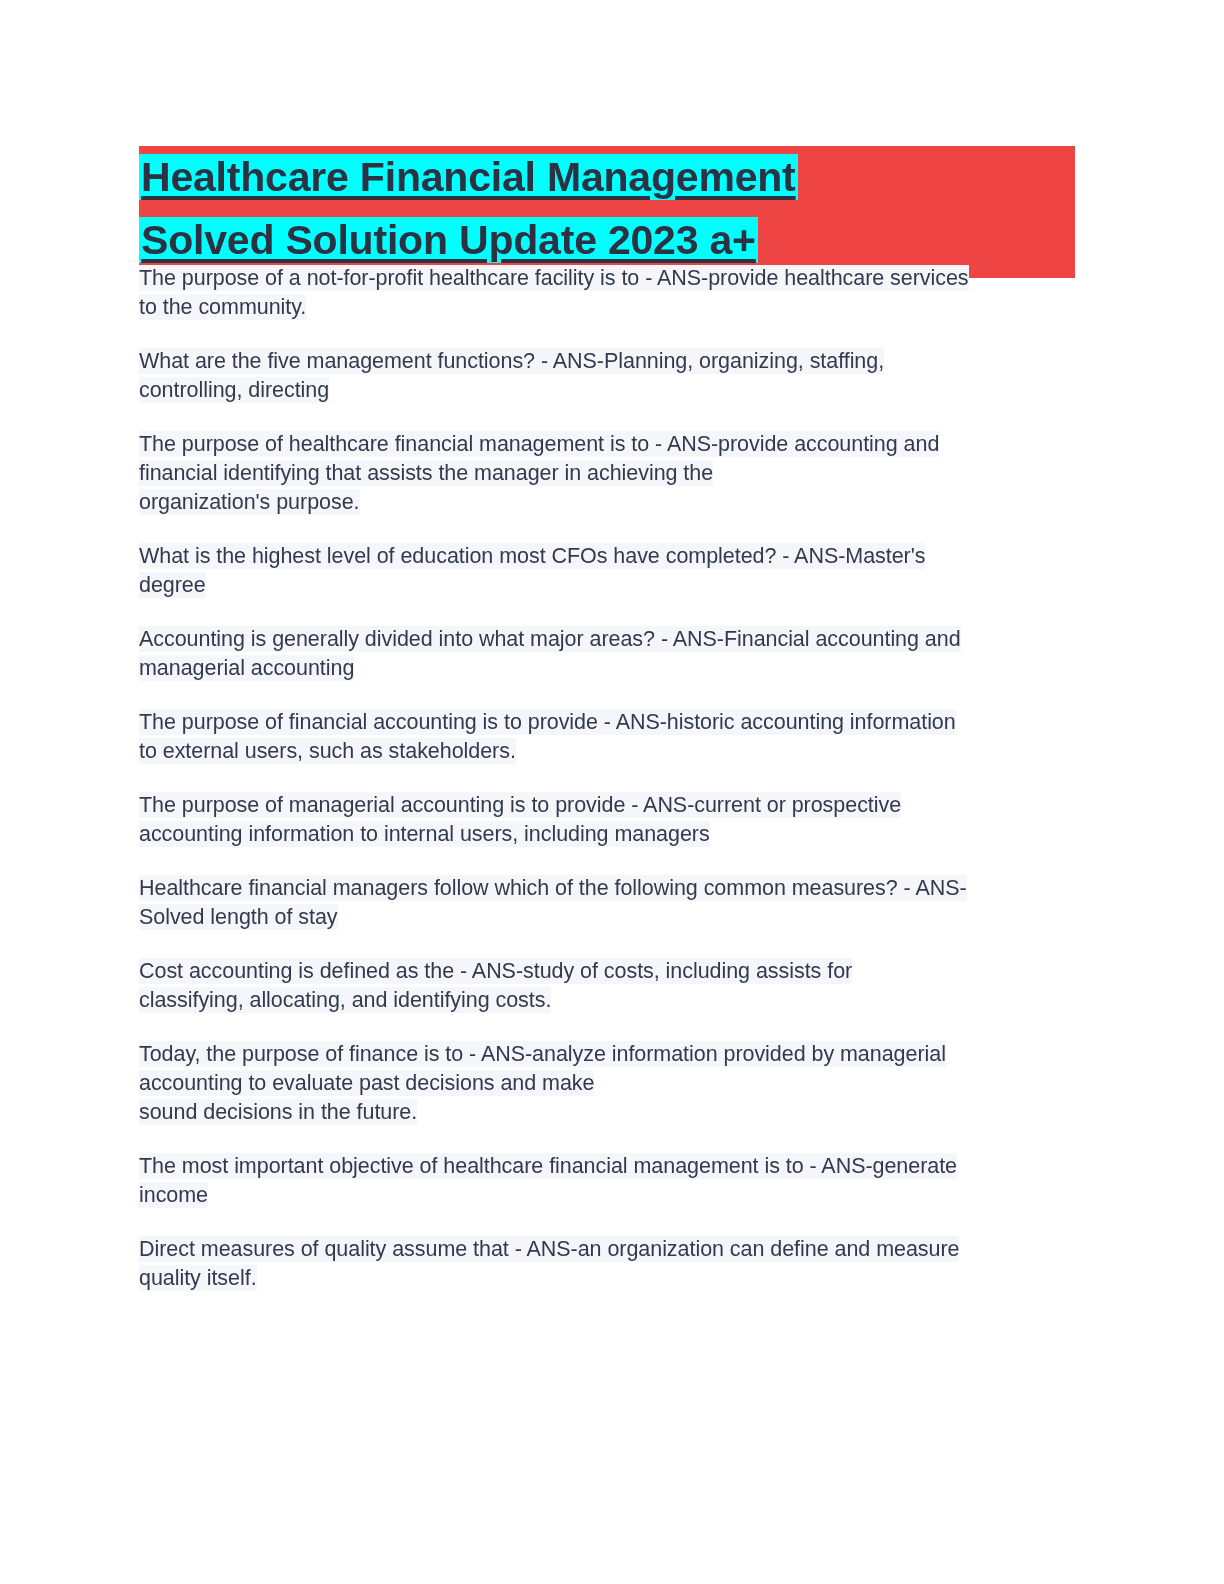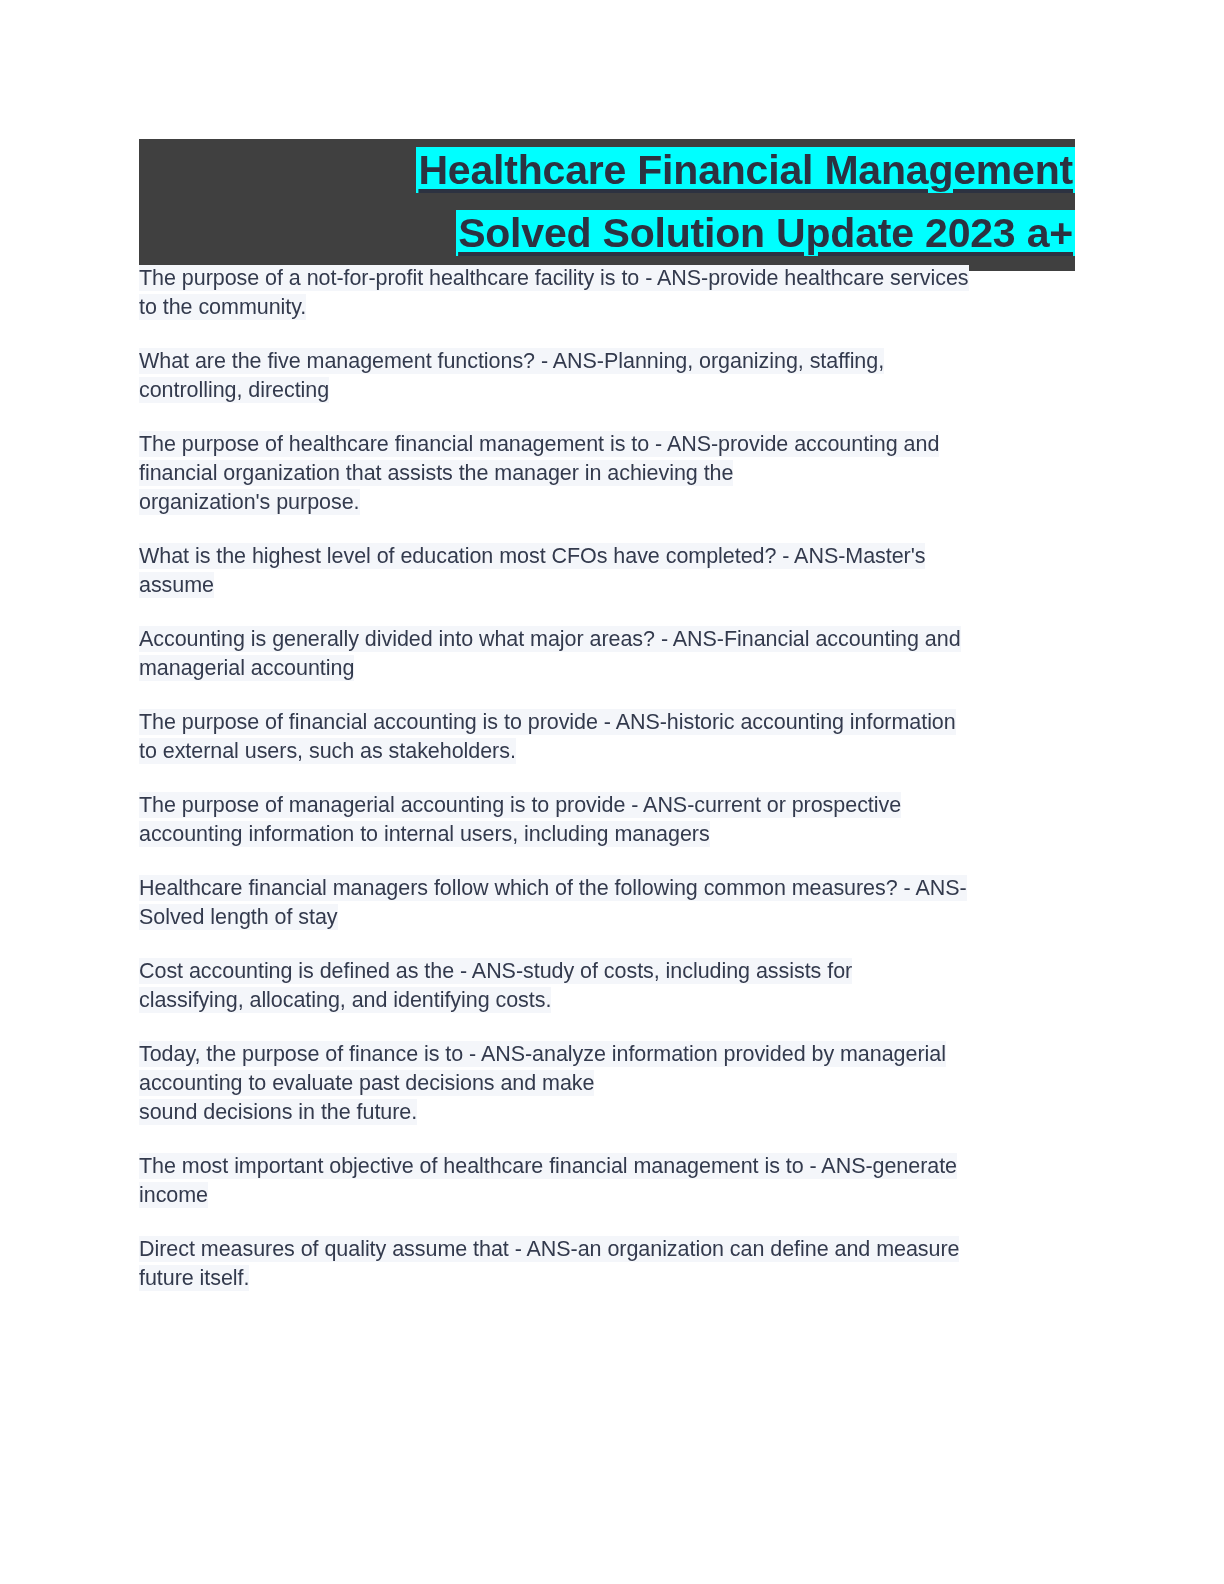--- a/index.html
+++ b/index.html
@@ -19,24 +19,24 @@
     width: 1224px;
     height: 1584px;
     background: #ffffff;
     overflow: hidden;
   }
 
   
   .title-block {
     position: absolute;
     left: 139px;
-    top: 139px;
+    top: 146px;
     width: 936px;
-    background: #404040;
-    text-align: right;
+    background: #ef4444;
+    text-align: left;
     padding-top: 4px;
     padding-bottom: 2px;
   }
   .title-line {
     display: block;
     line-height: 55px;
     white-space: nowrap;
   }
   .title-line .hl {
     background: #00ffff;
@@ -79,25 +79,25 @@
 <div class="page">
 
   <div class="title-block">
     <span class="title-line"><span class="hl">Healthcare Financial Management</span></span>
     <span class="title-line"><span class="hl">Solved Solution Update 2023 a+</span></span>
   </div>
 
   <div class="body-block">
       <p class="para"><span class="seg">The purpose of a not-for-profit healthcare facility is to - ANS-provide healthcare services</span><br><span class="seg">to the community.</span></p>
       <p class="para"><span class="seg">What are the five management functions? - ANS-Planning, organizing, staffing,</span><br><span class="seg">controlling, directing</span></p>
-      <p class="para"><span class="seg">The purpose of healthcare financial management is to - ANS-provide accounting and</span><br><span class="seg">financial organization that assists the manager in achieving the</span><br><span class="seg">organization's purpose.</span></p>
-      <p class="para"><span class="seg">What is the highest level of education most CFOs have completed? - ANS-Master's</span><br><span class="seg">assume</span></p>
+      <p class="para"><span class="seg">The purpose of healthcare financial management is to - ANS-provide accounting and</span><br><span class="seg">financial identifying that assists the manager in achieving the</span><br><span class="seg">organization's purpose.</span></p>
+      <p class="para"><span class="seg">What is the highest level of education most CFOs have completed? - ANS-Master's</span><br><span class="seg">degree</span></p>
       <p class="para"><span class="seg">Accounting is generally divided into what major areas? - ANS-Financial accounting and</span><br><span class="seg">managerial accounting</span></p>
       <p class="para"><span class="seg">The purpose of financial accounting is to provide - ANS-historic accounting information</span><br><span class="seg">to external users, such as stakeholders.</span></p>
       <p class="para"><span class="seg">The purpose of managerial accounting is to provide - ANS-current or prospective</span><br><span class="seg">accounting information to internal users, including managers</span></p>
       <p class="para"><span class="seg">Healthcare financial managers follow which of the following common measures? - ANS-</span><br><span class="seg">Solved length of stay</span></p>
       <p class="para"><span class="seg">Cost accounting is defined as the - ANS-study of costs, including assists for</span><br><span class="seg">classifying, allocating, and identifying costs.</span></p>
       <p class="para"><span class="seg">Today, the purpose of finance is to - ANS-analyze information provided by managerial</span><br><span class="seg">accounting to evaluate past decisions and make</span><br><span class="seg">sound decisions in the future.</span></p>
       <p class="para"><span class="seg">The most important objective of healthcare financial management is to - ANS-generate</span><br><span class="seg">income</span></p>
-      <p class="para"><span class="seg">Direct measures of quality assume that - ANS-an organization can define and measure</span><br><span class="seg">future itself.</span></p>
+      <p class="para"><span class="seg">Direct measures of quality assume that - ANS-an organization can define and measure</span><br><span class="seg">quality itself.</span></p>
     </div>
 
 </div>
 
 </body></html>

